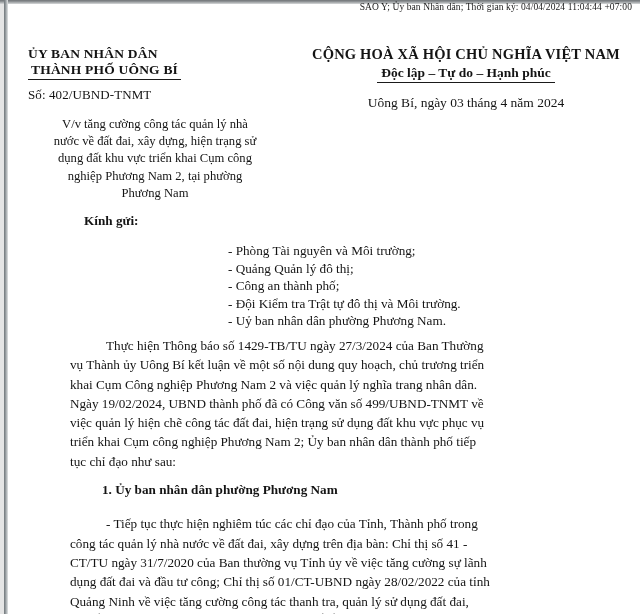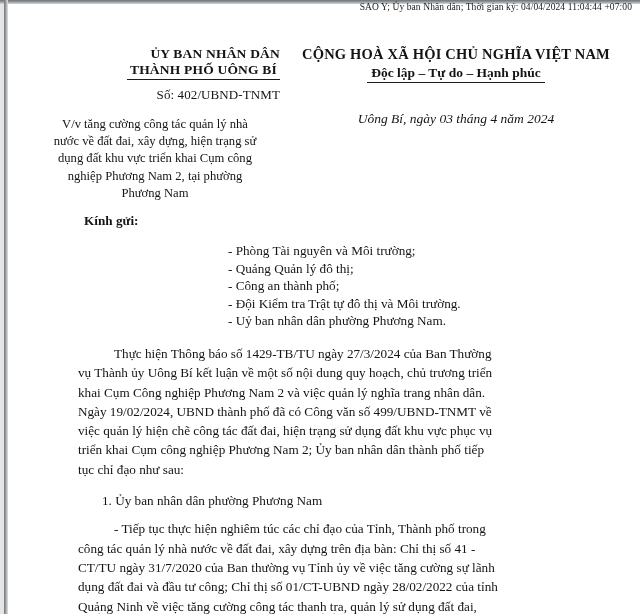--- a/index.html
+++ b/index.html
@@ -55,22 +55,23 @@
   .letterhead {
     position: absolute;
     top: 46px;
     left: 8px;
     width: 624px;
     display: flex;
     align-items: flex-start;
   }
   .lh-left {
     width: 272px;
-    text-align: right;
+    text-align: left;
     flex: 0 0 272px;
+    padding-left: 20px;
   }
   .lh-right {
     flex: 1 1 auto;
     text-align: center;
   }
   .org-name {
     font-weight: bold;
     font-size: 13.5px;
     line-height: 16px;
     letter-spacing: 0.2px;
@@ -96,23 +97,22 @@
     font-size: 13.5px;
     line-height: 17px;
     margin-top: 1px;
   }
   .nation-motto .u-line {
     display: inline-block;
     border-bottom: 1.3px solid #1a1a1a;
     padding: 0 4px 1px 4px;
   }
   .place-date {
-    font-style: italic;
     font-size: 13.5px;
-    margin-top: 28px;
+    margin-top: 12px;
   }
 
   
   .subject-block {
     position: absolute;
     top: 116px;
     left: 30px;
     width: 250px;
     text-align: center;
     font-size: 12.6px;
@@ -144,31 +144,31 @@
   .body-block {
     position: absolute;
     top: 332px;
     left: 66px;
     width: 516px;
   }
   .para {
     font-size: 13.2px;
     line-height: 19.3px;
     text-align: justify;
-    margin: 12px;
+    margin: 4px;
     font-family: Liberation Serif, serif;
   }
   .para .ln { display: block; white-space: nowrap; }
   .para .ln.indent { text-indent: 36px; }
 
   .section-head {
     font-size: 13.2px;
     line-height: 19.3px;
-    font-weight: normal;
-    margin: 9px 0 9px 0;
+    font-weight: bold;
+    margin: 9px 0 15px 0;
     text-indent: 36px;
   }
 
   .para.second { margin-top: 0; }
 
   
   .clipped-line {
     position: absolute;
     left: 66px;
     top: 609px;

